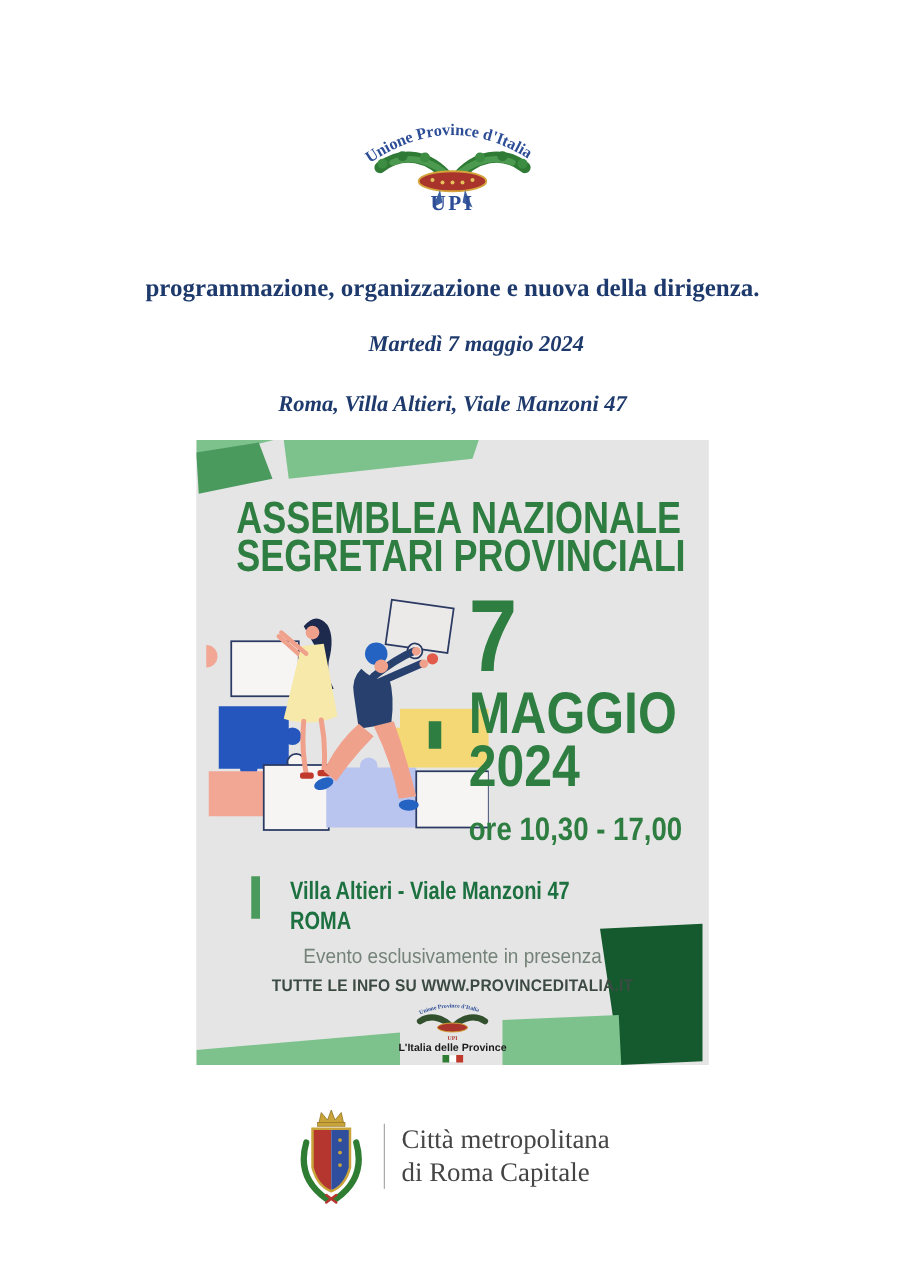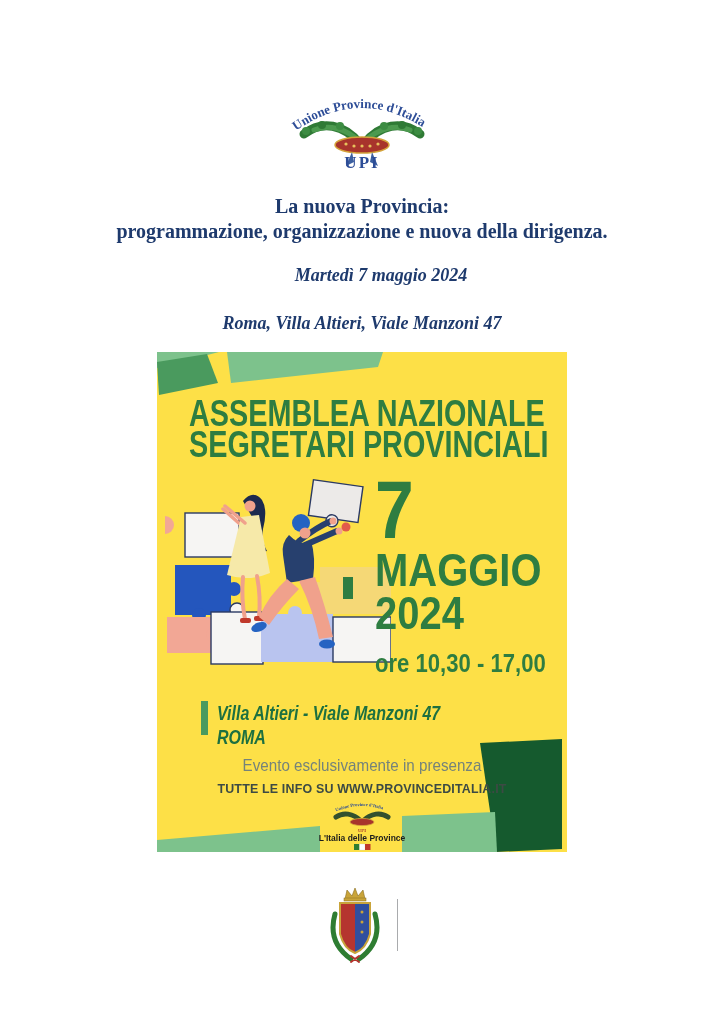--- a/index.html
+++ b/index.html
@@ -12,32 +12,32 @@
   .title{left:0;right:0;text-align:center;color:#1e3a6d;font-family:"Liberation Serif",serif;
          font-weight:bold;font-size:20px;white-space:nowrap;}
   .title1{top:195px;}
   .title2{top:220px;}
   .dateline{left:0;right:0;text-align:center;color:#1e3a6d;font-family:"Liberation Serif",serif;
             font-weight:bold;font-style:italic;font-size:18px;}
   .d1{top:265px;margin-left:38px;}
   .d2{top:313px;text-align:center;}
 
   
-  .poster{left:157px;top:352px;width:410px;height:500px;background:#fde047;overflow:hidden;}
+  .poster{left:157px;top:352px;width:410px;height:500px;background:#e5e5e5;overflow:hidden;}
   .deco{left:0;top:0;}
   .ph{left:32px;top:46px;color:#2e7d41;font-weight:bold;font-size:36px;line-height:31px;
       white-space:nowrap;transform:scaleX(0.80);transform-origin:left top;letter-spacing:0px;}
   .illu{left:8px;top:125px;}
   .datecol{left:218px;top:120px;color:#2e7d41;font-weight:bold;transform:scaleX(0.85);
            transform-origin:left top;white-space:nowrap;}
   .day{font-size:82px;line-height:76px;}
   .month{font-size:47px;line-height:44px;}
   .year{font-size:47px;line-height:42px;}
   .time{font-size:26px;line-height:26px;margin-top:16px;}
-  .venue{left:44px;top:349px;display:flex;gap:9px;font-style:italic;}
+  .venue{left:44px;top:349px;display:flex;gap:24px;}
   .venue-bar{width:7px;height:34px;background:#4a9a5e;flex:none;}
   .venue-text{color:#1d7040;font-weight:bold;font-size:20px;line-height:24px;white-space:nowrap;
               transform:scaleX(0.80);transform-origin:left top;}
   .note{left:0;right:0;top:404px;text-align:center;color:#75837a;font-size:16.5px;
         transform:scaleX(0.92);}
   .info{left:0;right:0;top:429px;text-align:center;color:#3c4a44;font-weight:bold;font-size:13.5px;
         letter-spacing:0.2px;transform:scaleX(0.92);}
   .minilogo{left:150px;top:443px;}
 
   
@@ -73,21 +73,20 @@
         <circle cx="72" cy="64" r="1.6" fill="#e7c25c"></circle>
       <circle cx="80" cy="64" r="1.6" fill="#e7c25c"></circle>
         <circle cx="88" cy="64" r="1.6" fill="#e7c25c"></circle>
       <circle cx="96" cy="62" r="1.6" fill="#e7c25c"></circle>
       <polygon points="70,70 64,84 72,80" fill="#3b5fa0"></polygon>
       <polygon points="90,70 96,84 88,80" fill="#3b5fa0"></polygon>
     </g>
     <text x="80" y="86" text-anchor="middle" font-family="Liberation Serif, serif" font-size="17" font-weight="bold" letter-spacing="2" fill="#2d4d97">UPI</text>
   </svg>
 
-  <div class="abs title title1">La nuova Provincia:</div>
   <div class="abs title title2">programmazione, organizzazione e nuova della dirigenza.</div>
   <div class="abs dateline d1">Martedì 7 maggio 2024</div>
   <div class="abs dateline d2">Roma, Villa Altieri, Viale Manzoni 47</div>
 
   <div class="abs poster">
 
     <svg class="abs deco" width="410" height="500" viewBox="0 0 410 500">
       <polygon points="0,0 62,0 0,16" fill="#7dc28c"></polygon>
       <polygon points="0,10 50,2 61,31 2,43" fill="#4a9a5e"></polygon>
       <polygon points="70,0 226,0 221,15 74,31" fill="#7dc28c"></polygon>
@@ -203,15 +202,19 @@
       <path d="M29,17 L44,17 L44,48 Q41,62 29,67 Z" fill="#2f4f9e"></path>
       <path d="M14,17 L44,17 L44,48 Q40,63 29,67 Q18,63 14,48 Z" fill="none" stroke="#c9a43a" stroke-width="2"></path>
       <circle cx="36" cy="26" r="1.5" fill="#c9a43a"></circle>
       <circle cx="36" cy="36" r="1.5" fill="#c9a43a"></circle>
       <circle cx="36" cy="46" r="1.5" fill="#c9a43a"></circle>
       <path d="M9,28 Q1,56 25,73" stroke="#2e7d32" stroke-width="5" fill="none" stroke-linecap="round"></path>
       <path d="M49,28 Q57,56 33,73" stroke="#2e7d32" stroke-width="5" fill="none" stroke-linecap="round"></path>
       <path d="M25,70 L33,76 M33,70 L25,76" stroke="#b5352f" stroke-width="2" stroke-linecap="round"></path>
     </svg>
     <div class="f-div"></div>
+    <div class="f-text">
+      <div>Città metropolitana</div>
+      <div>di Roma Capitale</div>
+    </div>
   </div>
 
 </div>
 
 </body></html>

